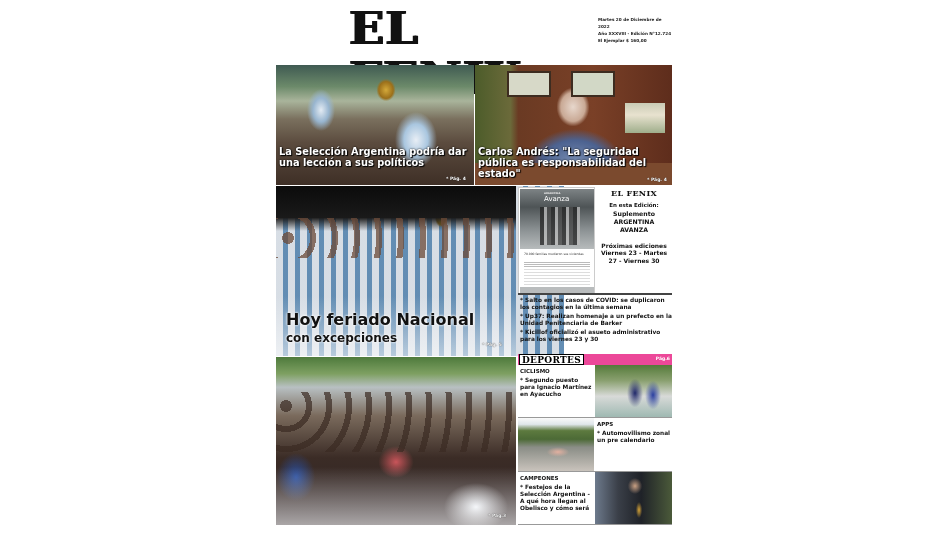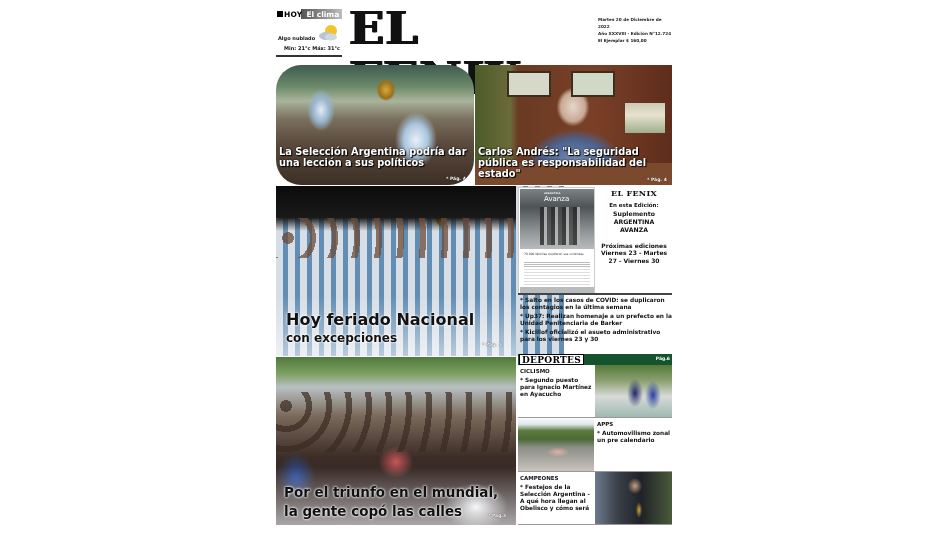--- a/index.html
+++ b/index.html
@@ -34,21 +34,21 @@
   
   .photo { position: absolute; overflow: hidden; }
   .head { position: absolute; font-weight: bold; color: #fff; text-shadow: 0 0 2px #000, 1px 1px 1px #000; line-height: 1.12; }
   .pag { position: absolute; font-size: 4.5px; font-weight: bold; color: #fff; text-shadow: 0 0 1px #000; }
 
   .p1 { left: 0; top: 59px; width: 198px; height: 120px;
         background:
           radial-gradient(ellipse 30px 40px at 140px 75px, #e8eef5 0, #a9c6df 40%, transparent 70%),
           radial-gradient(ellipse 20px 30px at 45px 45px, #e3ebf3 0, #98b5cf 40%, transparent 70%),
           radial-gradient(ellipse 12px 14px at 110px 25px, #d4a93a 0, #9b6f1a 60%, transparent 80%),
-          linear-gradient(180deg, #3f5a52 0, #6c8a6a 18%, #a9b49b 30%, #7a705e 45%, #5b4b3e 65%, #3e2f26 100%); border-radius: 25px; }
+          linear-gradient(180deg, #3f5a52 0, #6c8a6a 18%, #a9b49b 30%, #7a705e 45%, #5b4b3e 65%, #3e2f26 100%); }
   .p2 { left: 199px; top: 59px; width: 197px; height: 120px;
         background:
           radial-gradient(ellipse 22px 26px at 98px 42px, #e7d7cc 0, #c9a995 55%, transparent 75%),
           radial-gradient(ellipse 60px 45px at 100px 100px, #7c91b5 0, #4c6290 55%, transparent 80%),
           linear-gradient(90deg, #4c5c2a 0, #6b6a3a 18%, #6a3a23 22%, #7a4027 60%, #5e2d1c 100%); }
   .p2 .frame1 { position: absolute; left: 32px; top: 6px; width: 44px; height: 26px; background: #d7d9c8; border: 2px solid #3d2c20; }
   .p2 .frame2 { position: absolute; left: 96px; top: 6px; width: 44px; height: 26px; background: #d2d8c6; border: 2px solid #3d2c20; }
   .p2 .desk { position: absolute; left: 0; top: 98px; width: 197px; height: 22px; background: #7b4a2e; }
   .p2 .books { position: absolute; left: 150px; top: 38px; width: 40px; height: 30px; background: linear-gradient(180deg,#c9cbb5,#e8e2cf 40%,#9fae8b); }
 
@@ -88,21 +88,21 @@
   .fenix-box { position: absolute; left: 320px; top: 181px; width: 76px; height: 105px; text-align: center; }
   .fb-title { font-family: "DejaVu Serif", serif; font-weight: 900; font-size: 8px; color: #111; margin-top: 1px; letter-spacing: 0.3px; }
   .fb-line { font-size: 5.5px; font-weight: bold; color: #111; line-height: 7.5px; }
   .fb-sp { height: 4px; }
   .fb-big { font-size: 6.2px; font-weight: bold; color: #111; line-height: 8px; }
   .fb-next { font-size: 6px; font-weight: bold; color: #111; line-height: 7.5px; margin-top: 8px; }
 
   .briefs { position: absolute; left: 242px; top: 287px; width: 154px; height: 60px; border-top: 2px solid #444; padding-top: 2px; }
   .brief { font-size: 5.8px; font-weight: bold; color: #111; line-height: 7px; margin-bottom: 2px; padding-left: 2px; }
 
-  .dep-bar { position: absolute; left: 242px; top: 348px; width: 154px; height: 11px; background: #14532d; }
+  .dep-bar { position: absolute; left: 242px; top: 348px; width: 154px; height: 11px; background: #ec4899; }
   .dep-title { position: absolute; left: 1px; top: 0; height: 11px; padding: 0 2px; background: #fff; color: #000;
                font-family: "DejaVu Serif", serif; font-weight: 900; font-size: 9px; line-height: 11px; letter-spacing: 0.3px; border: 1px solid #000; }
   .dep-pag { position: absolute; right: 2px; top: 2px; font-size: 4.5px; color: #fff; font-weight: bold; }
 
   .sport { position: absolute; left: 242px; width: 154px; border-bottom: 1px solid #999; }
   .sp-txt { position: absolute; left: 2px; width: 74px; }
   .sp-cat { font-size: 5.5px; font-weight: bold; color: #111; margin-top: 3px; }
   .sp-body { font-size: 5.8px; font-weight: bold; color: #111; line-height: 7px; margin-top: 3px; }
   .sp-img { position: absolute; top: 0; overflow: hidden; }
 
@@ -121,35 +121,20 @@
                 background: radial-gradient(ellipse 9px 10px at 40px 14px, #c9a083 0, transparent 80%),
                             radial-gradient(ellipse 4px 10px at 44px 38px, #d7a437 0, transparent 80%),
                             linear-gradient(90deg,#6d7a8c 0,#3a3f48 30%,#1f2228 60%,#4b5a3a 100%); }
 </style>
 </head>
 <body>
 
 <div class="page">
 
   <div class="mast">
-    <div class="weather">
-      <div class="hoy-bar">
-        <span class="hoy-sq"></span>
-        <span class="hoy-txt">HOY</span>
-        <span class="clima-txt">El clima</span>
-      </div>
-      <span class="cond">Algo nublado</span>
-      <svg class="sun" viewBox="0 0 24 18">
-        <circle cx="14" cy="8" r="6" fill="#f5c22a"></circle>
-        <ellipse cx="9" cy="13" rx="7" ry="4" fill="#b8c4cf"></ellipse>
-        <ellipse cx="14" cy="14" rx="6" ry="3.5" fill="#cfd8e0"></ellipse>
-      </svg>
-      <span class="minmax">Min: 21°c Máx: 31°c</span>
-      <div class="weather-rule"></div>
-    </div>
 
     <div class="logo">EL FENIX</div>
 
     <div class="edition">
       <div>Martes 20 de Diciembre de 2022</div>
       <div>Año XXXVIII - Edición N°12.724</div>
       <div>El Ejemplar $ 160,00</div>
     </div>
   </div>
 
@@ -173,22 +158,20 @@
     <div class="heads"></div>
     <div class="fade"></div>
     <div class="head h-big" style="left:10px; top:125px; font-size:16px;">Hoy feriado Nacional</div>
     <div class="head h-big" style="left:10px; top:146px; font-size:12px;">con excepciones</div>
     <div class="pag" style="left:206px; top:156px;">* Pág. 5</div>
   </div>
 
   <div class="photo p4">
     <div class="heads"></div>
     <div class="fade"></div>
-    <div class="head h-big" style="left:8px; top:128px; font-size:13.5px;">Por el triunfo en el mundial,</div>
-    <div class="head h-big" style="left:8px; top:147px; font-size:13.5px;">la gente copó las calles</div>
     <div class="pag" style="left:212px; top:156px; color:#fff;">* Pág.3</div>
   </div>
 
   <div class="avanza">
     <div class="av-top">
       <span class="av-lbl1">ARGENTINA</span>
       <span class="av-lbl2">Avanza</span>
       <div class="av-ppl"></div>
     </div>
     <div class="av-text">70.000 familias mudieron sus viviendas</div>

